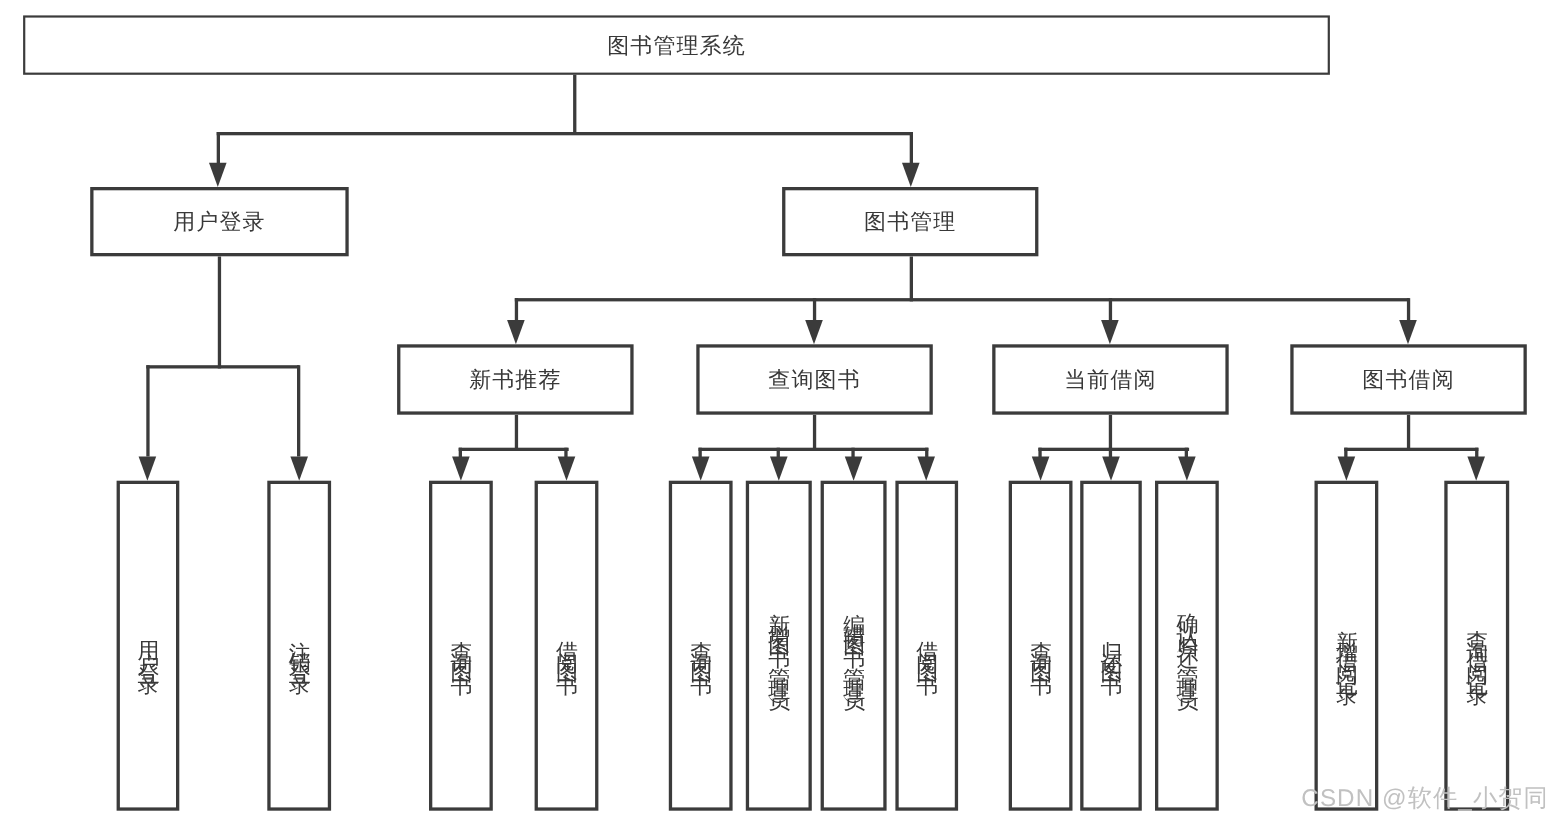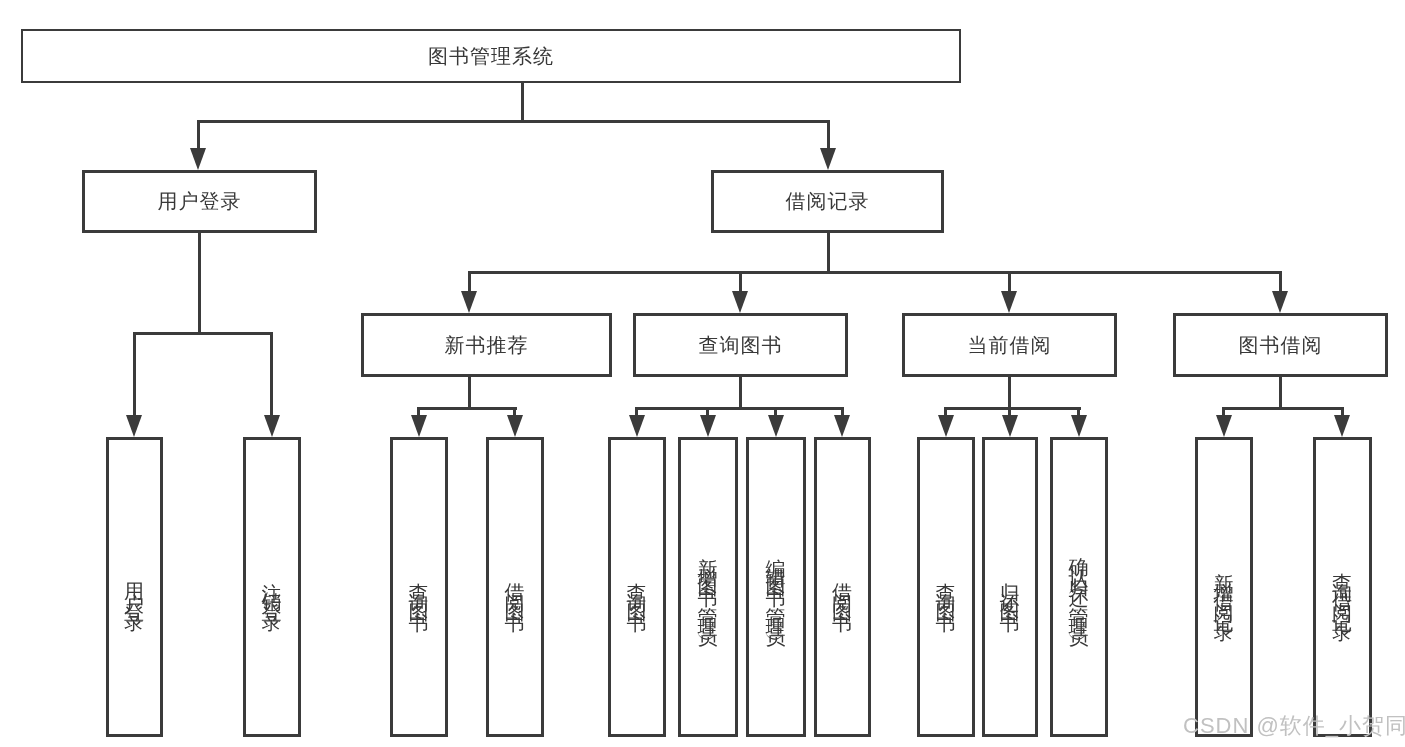--- a/index.html
+++ b/index.html
@@ -99,32 +99,32 @@
   <div class="arr" style="left:1002px;top:415px"></div>
   <div class="arr" style="left:1071px;top:415px"></div>
 
   <div class="ln" style="left:1279px;top:377px;width:3px;height:33px"></div>
   <div class="ln" style="left:1222px;top:407px;width:122px;height:3px"></div>
   <div class="ln" style="left:1222px;top:407px;width:3px;height:10px"></div>
   <div class="ln" style="left:1341px;top:407px;width:3px;height:10px"></div>
   <div class="arr" style="left:1216px;top:415px"></div>
   <div class="arr" style="left:1334px;top:415px"></div>
 
-  <div class="box box-root" style="left:21px;top:29px;width:940px;height:54px">
+  <div class="box box-root" style="left:21px;top:14px;width:1188px;height:54px">
     <span class="hlabel">图书管理系统</span>
   </div>
 
   <div class="box" style="left:82px;top:170px;width:235px;height:63px">
     <span class="hlabel">用户登录</span>
   </div>
   <div class="box" style="left:711px;top:170px;width:233px;height:63px">
-    <span class="hlabel">借阅记录</span>
+    <span class="hlabel">图书管理</span>
   </div>
 
-  <div class="box" style="left:361px;top:313px;width:251px;height:64px">
+  <div class="box" style="left:361px;top:313px;width:215px;height:64px">
     <span class="hlabel">新书推荐</span>
   </div>
   <div class="box" style="left:633px;top:313px;width:215px;height:64px">
     <span class="hlabel">查询图书</span>
   </div>
   <div class="box" style="left:902px;top:313px;width:215px;height:64px">
     <span class="hlabel">当前借阅</span>
   </div>
   <div class="box" style="left:1173px;top:313px;width:215px;height:64px">
     <span class="hlabel">图书借阅</span>

